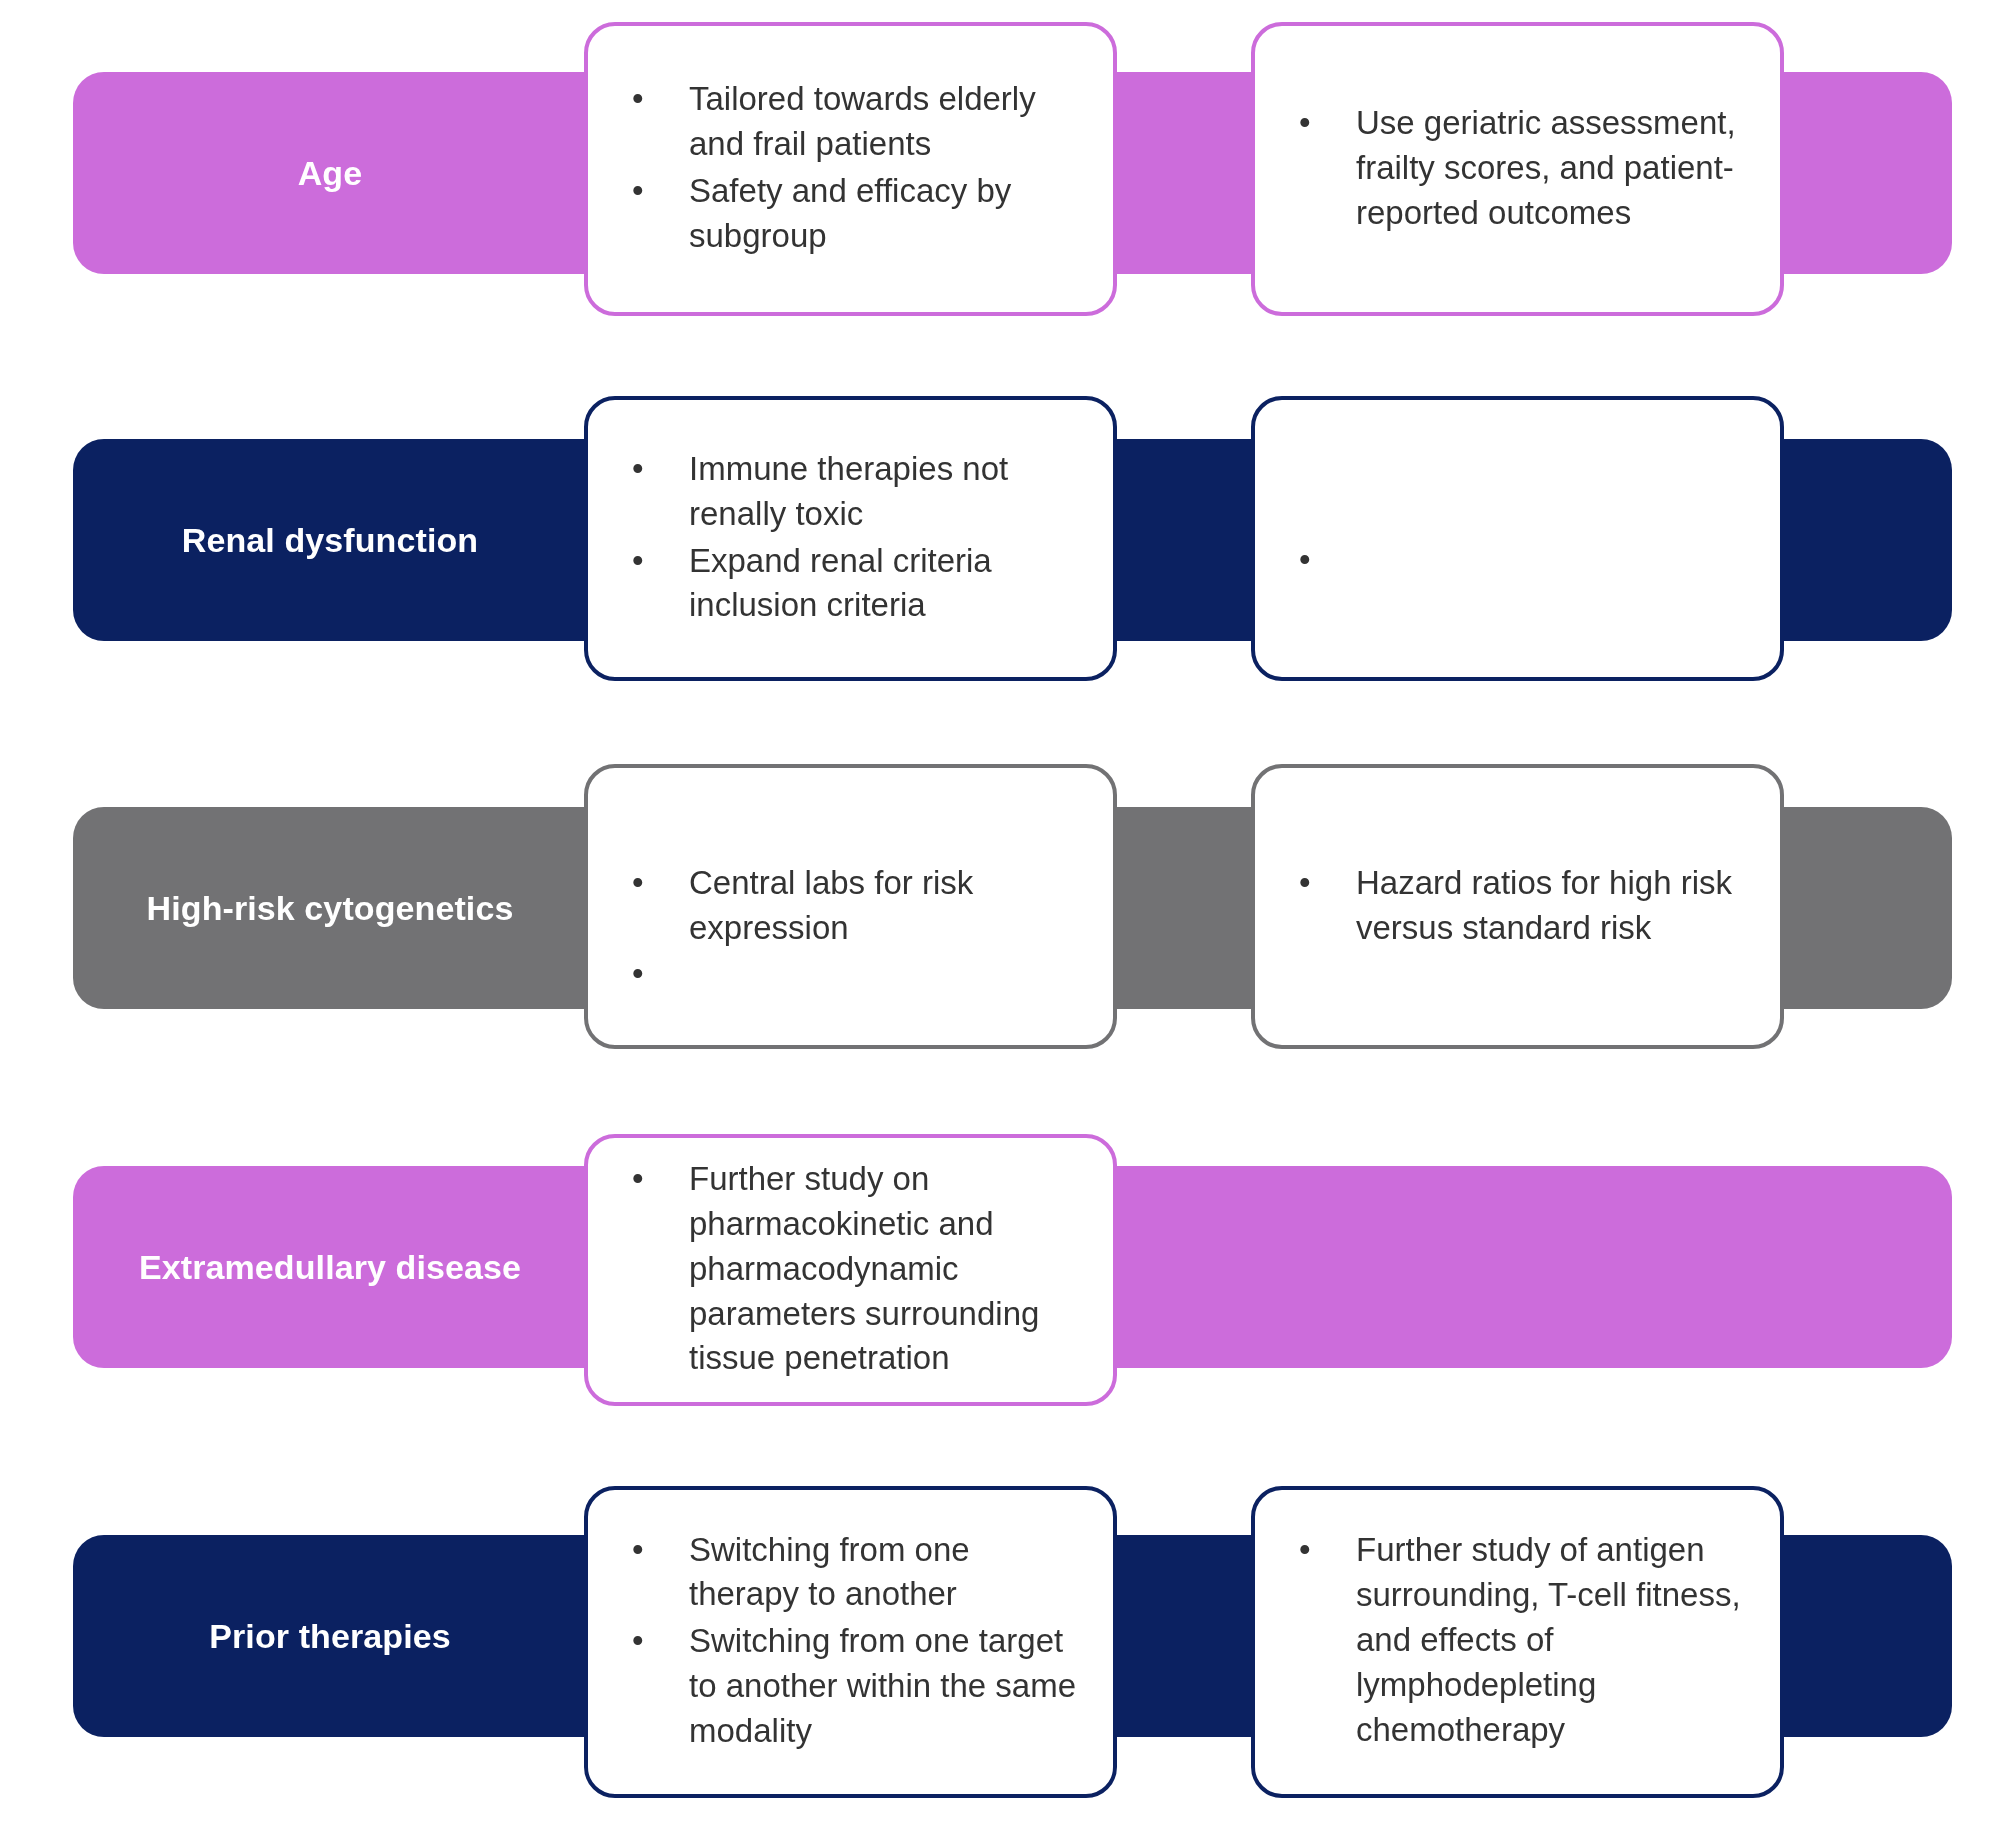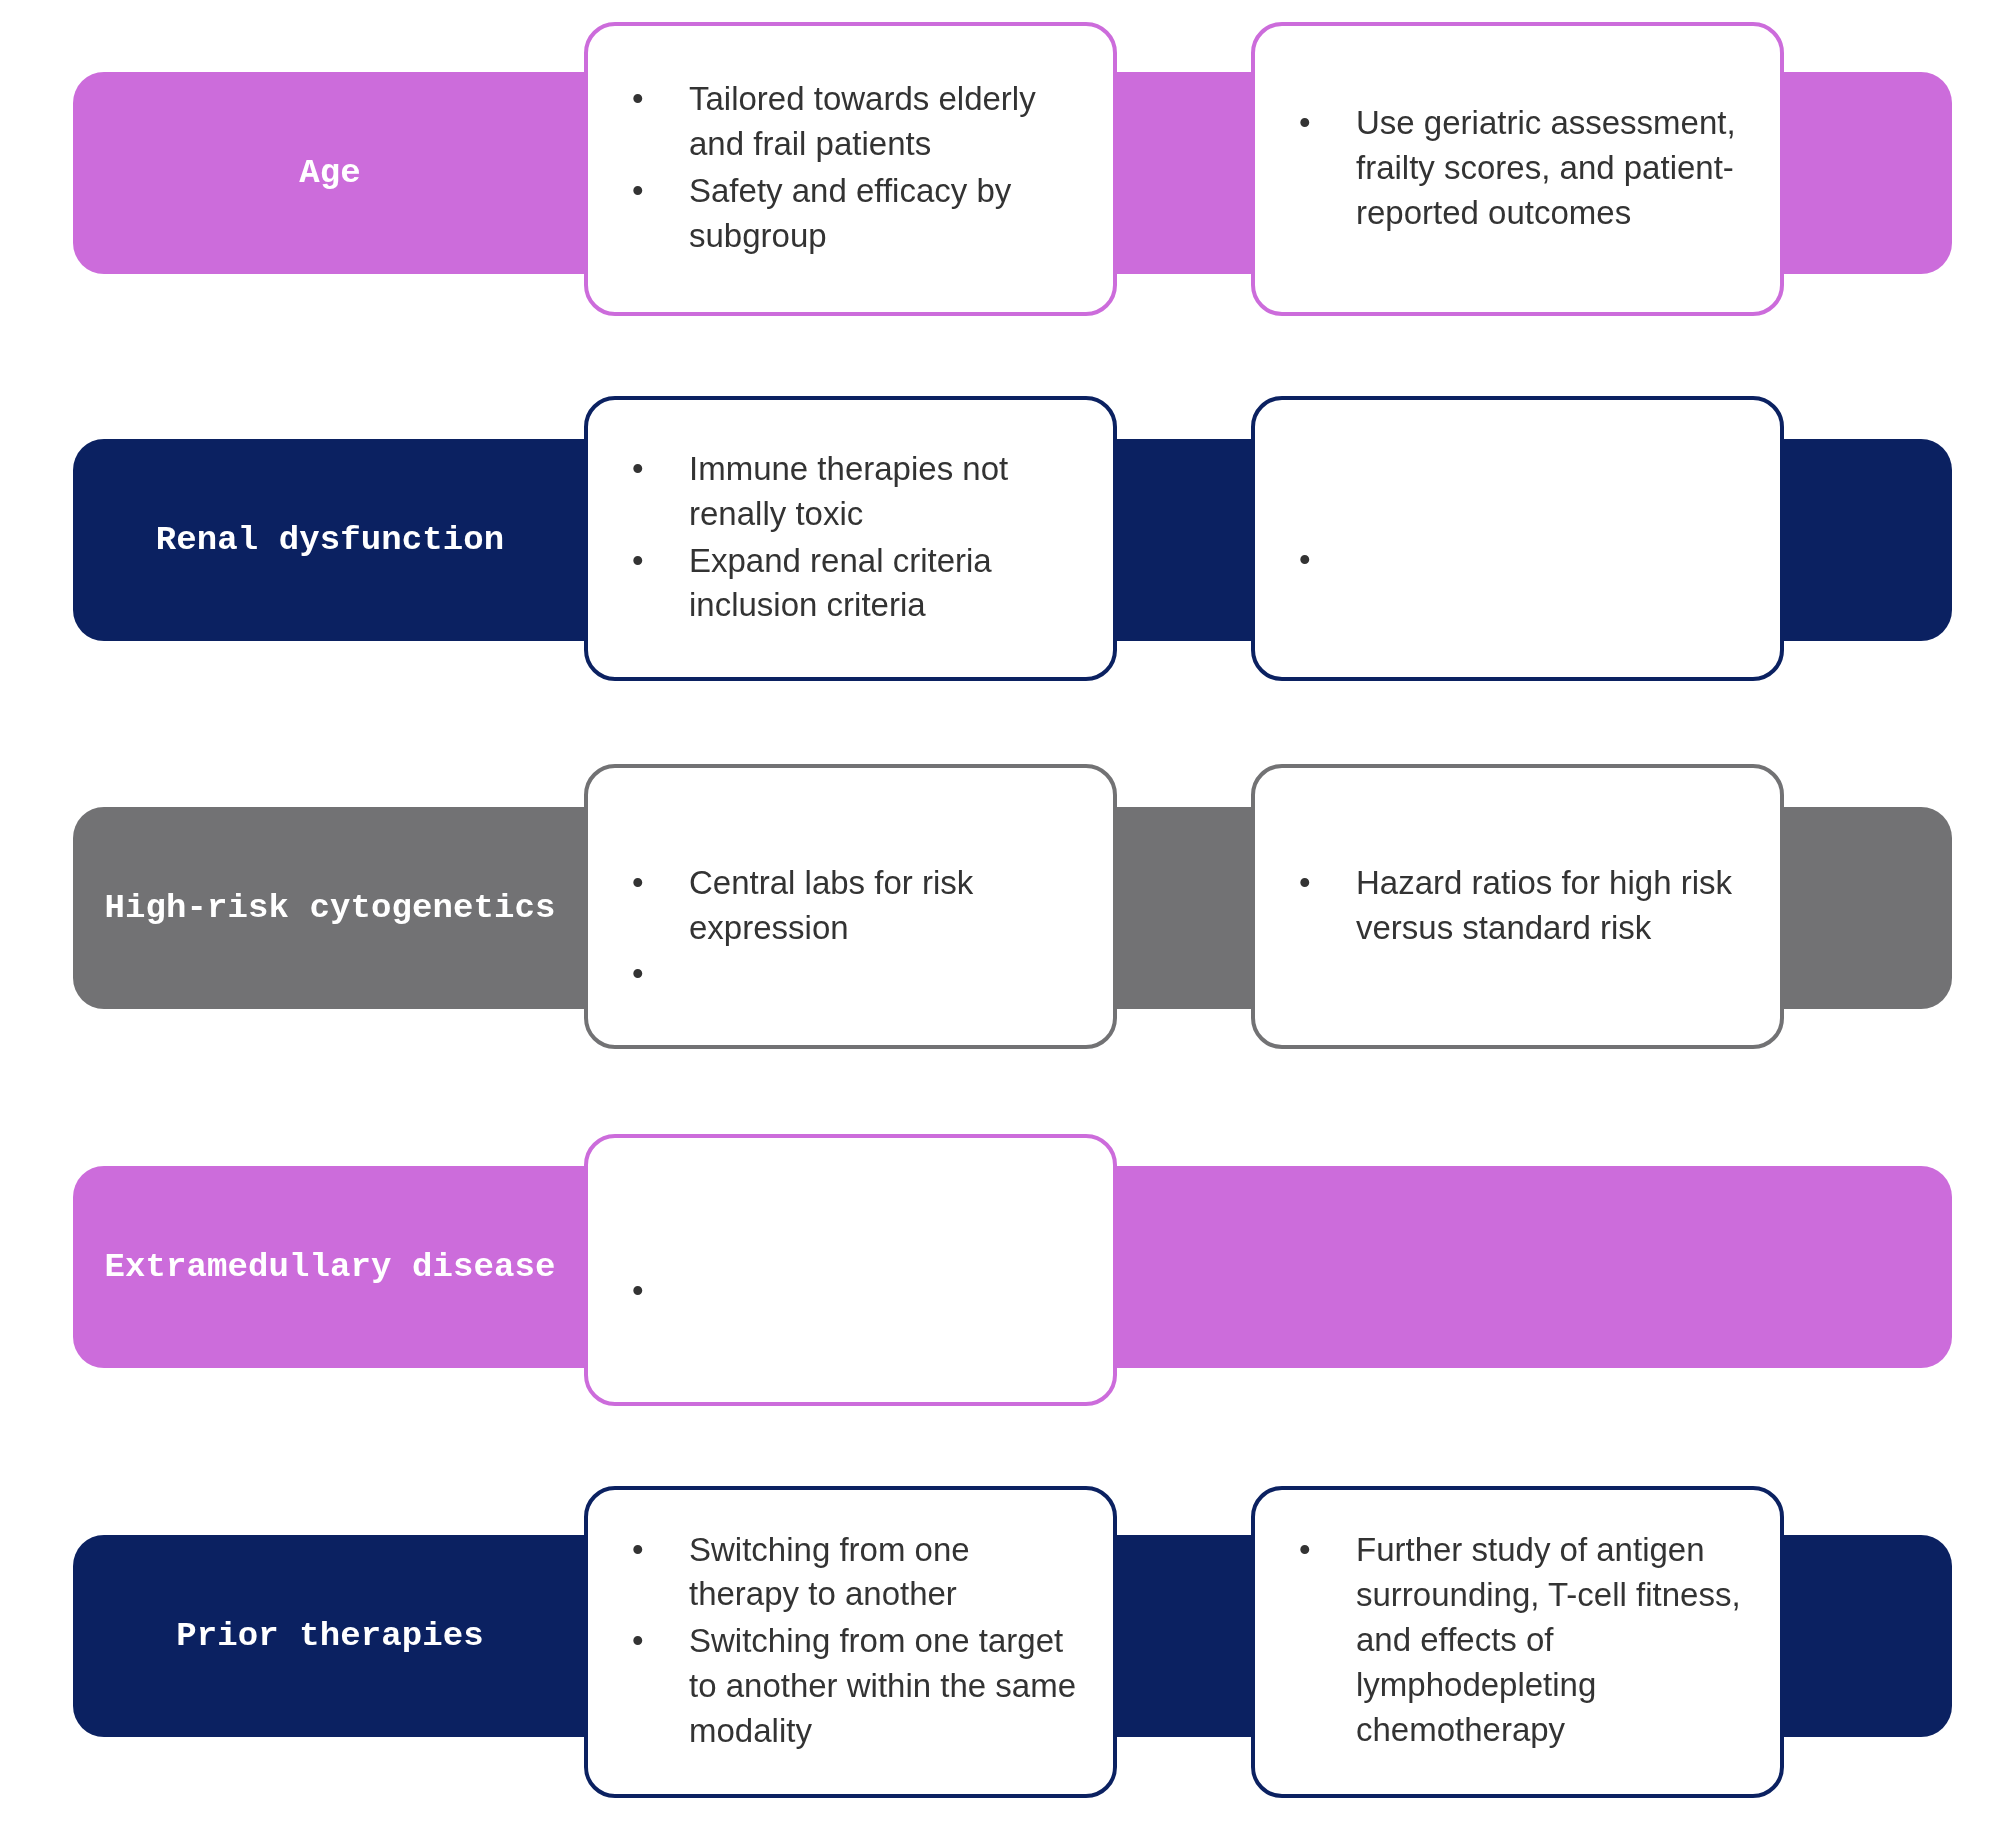--- a/index.html
+++ b/index.html
@@ -45,21 +45,20 @@
     display: flex;
     align-items: center;
     justify-content: center;
     color: #ffffff;
     font-weight: bold;
     font-size: 34px;
     letter-spacing: 0.1px;
     text-align: center;
     padding: 0 13px;
     box-sizing: border-box;
-    font-family: Liberation Mono, monospace;
   }
 
   
   .card {
     position: absolute;
     background: #ffffff;
     border-radius: 31px;
     border-style: solid;
     border-width: 4.6px;
     box-sizing: border-box;
@@ -187,20 +186,21 @@
 
   <div class="row" style="top:1102px;">
     <div class="band c-magenta" style="top:64px; height:202px;">
       <div class="band-label">Extramedullary disease</div>
     </div>
 
     <div class="card b-magenta" style="left:584px; top:32px; width:533px; height:272px;">
       <ul>
         <li>
           <span class="bullet">•</span>
+          <span>Further study on pharmacokinetic and pharmacodynamic parameters surrounding tissue penetration</span>
         </li>
       </ul>
     </div>
   </div>
 
   <div class="row" style="top:1469px;">
     <div class="band c-navy" style="top:66px; height:202px;">
       <div class="band-label">Prior therapies</div>
     </div>
 

